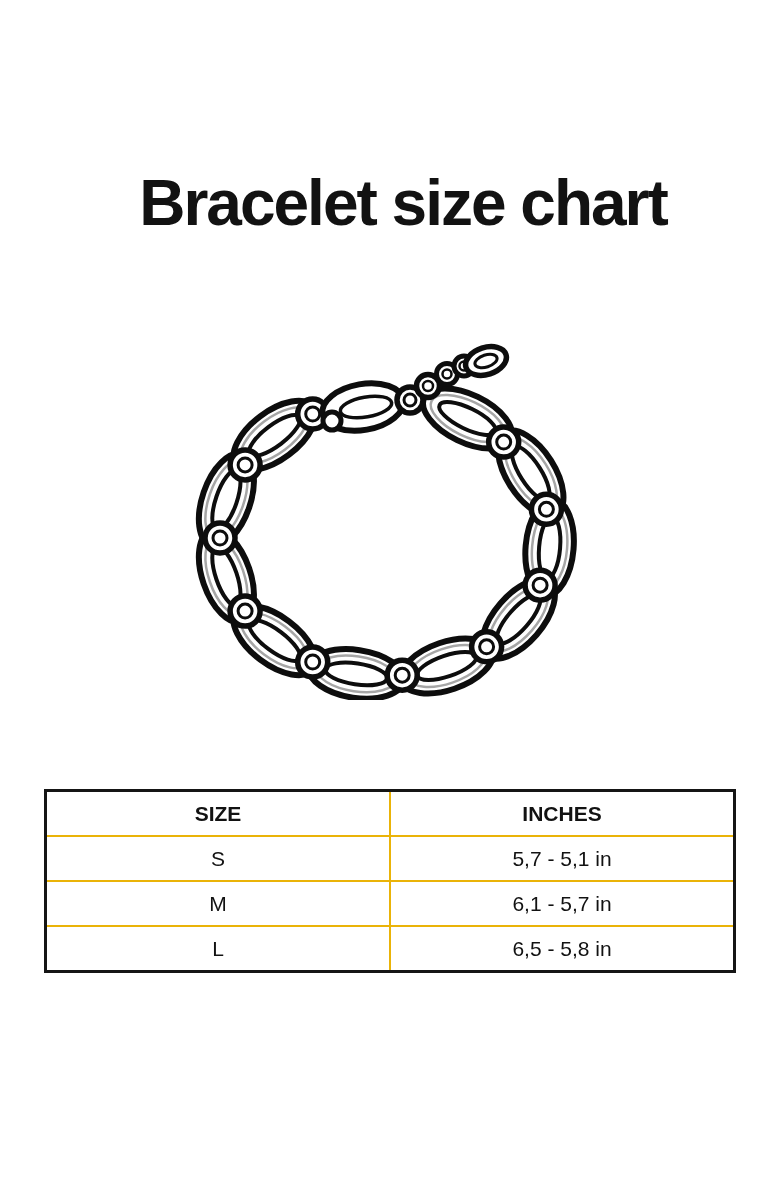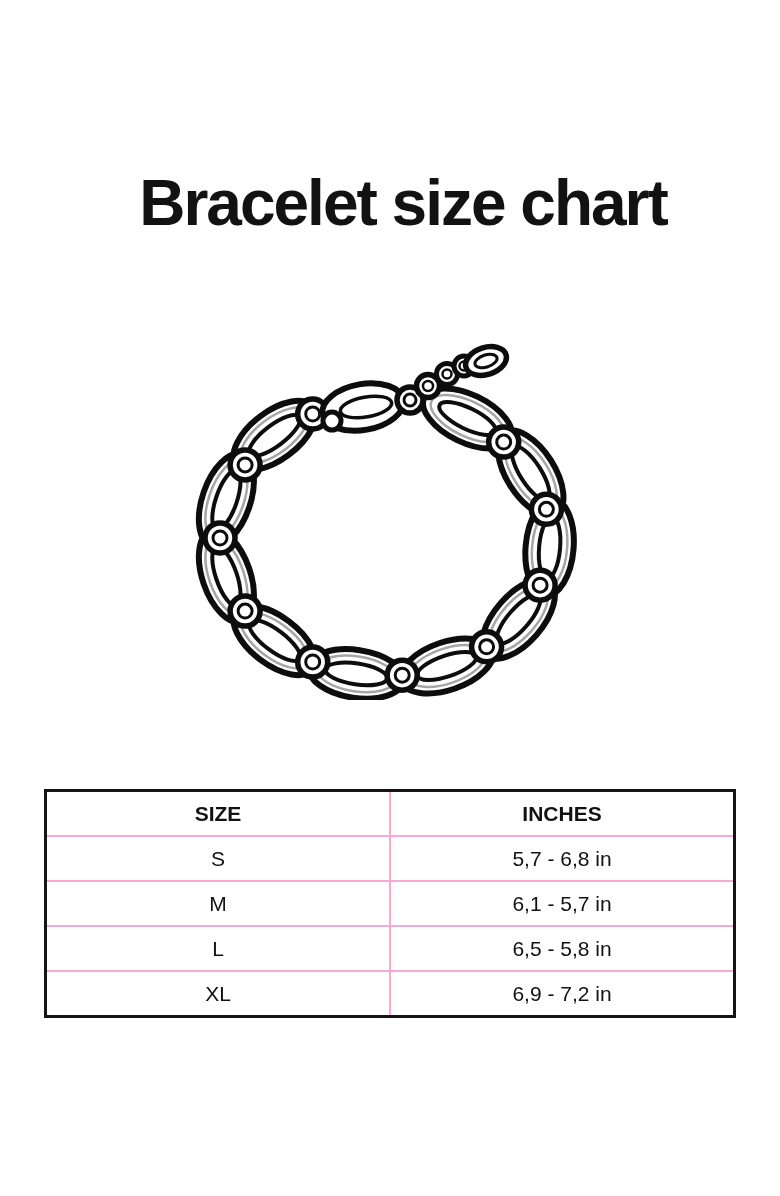--- a/index.html
+++ b/index.html
@@ -41,21 +41,21 @@
     left: 44px;
     top: 789px;
     width: 692px;
     border-collapse: collapse;
     table-layout: fixed;
     background: #ffffff;
     border: 3px solid #151515;
   }
   table.size-table th,
   table.size-table td {
-    border: 2px solid #f9a8d4;
+    border: 2px solid #eab308;
     height: 43px;
     text-align: center;
     vertical-align: middle;
     font-size: 21px;
     color: #121212;
     padding: 0;
   }
   table.size-table th {
     font-weight: 700;
   }
@@ -148,30 +148,26 @@
   <table class="size-table">
     <thead>
       <tr>
         <th>SIZE</th>
         <th>INCHES</th>
       </tr>
     </thead>
     <tbody>
       <tr>
         <td>S</td>
-        <td>5,7 - 6,8 in</td>
+        <td>5,7 - 5,1 in</td>
       </tr>
       <tr>
         <td>M</td>
         <td>6,1 - 5,7 in</td>
       </tr>
       <tr>
         <td>L</td>
         <td>6,5 - 5,8 in</td>
       </tr>
-      <tr>
-        <td>XL</td>
-        <td>6,9 - 7,2 in</td>
-      </tr>
     </tbody>
   </table>
 
 </div>
 
 </body></html>

